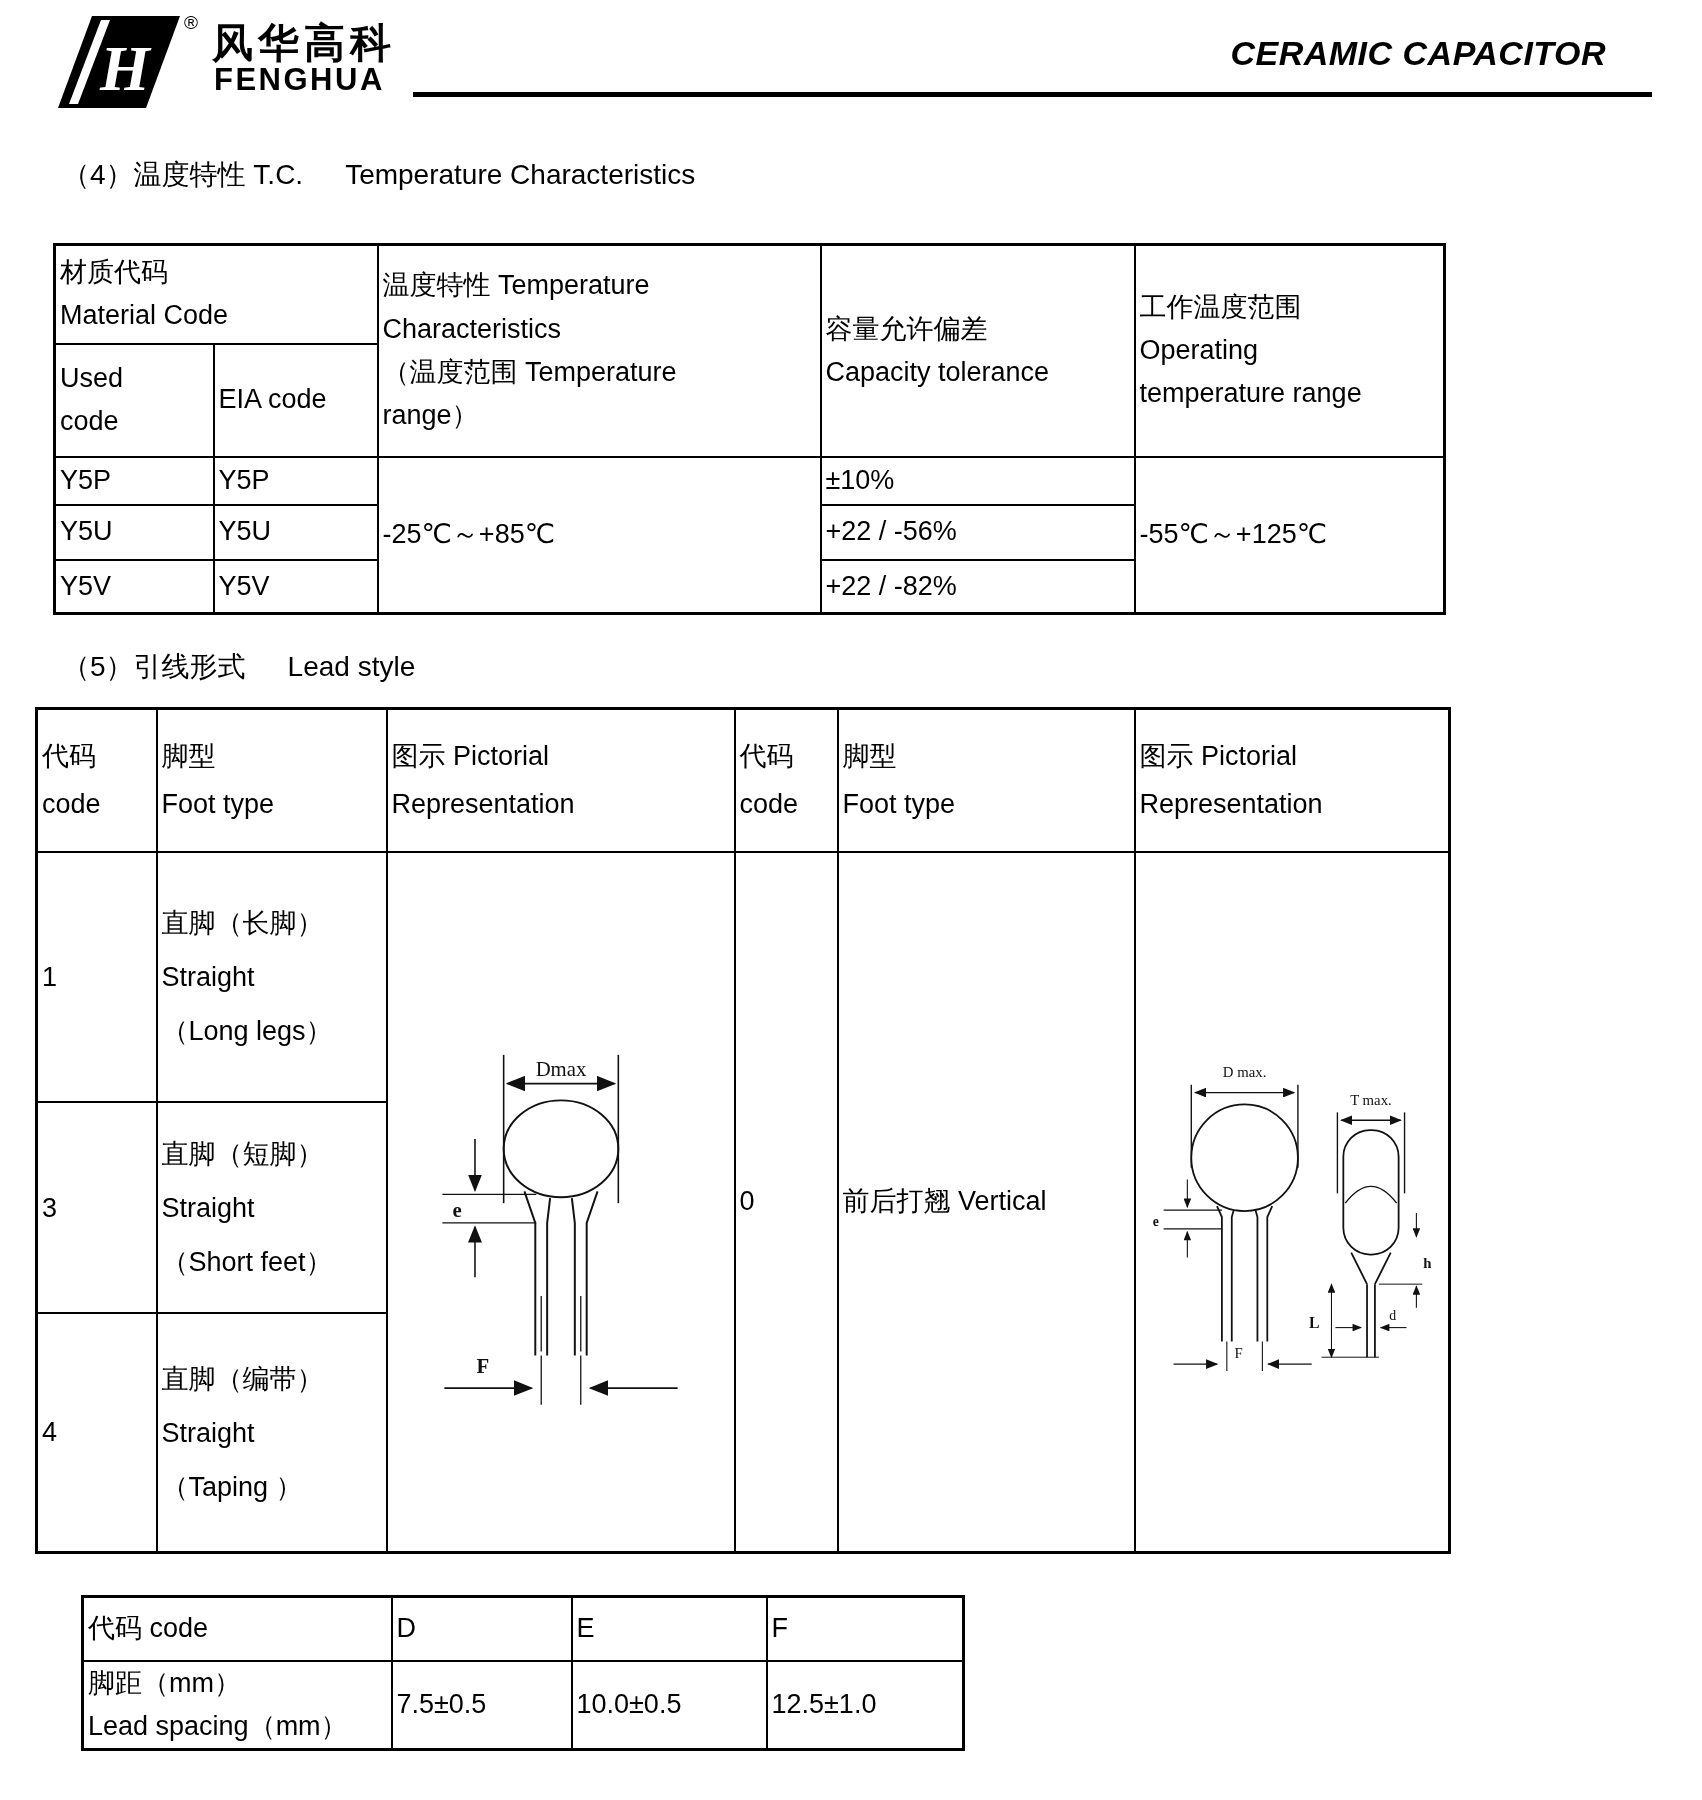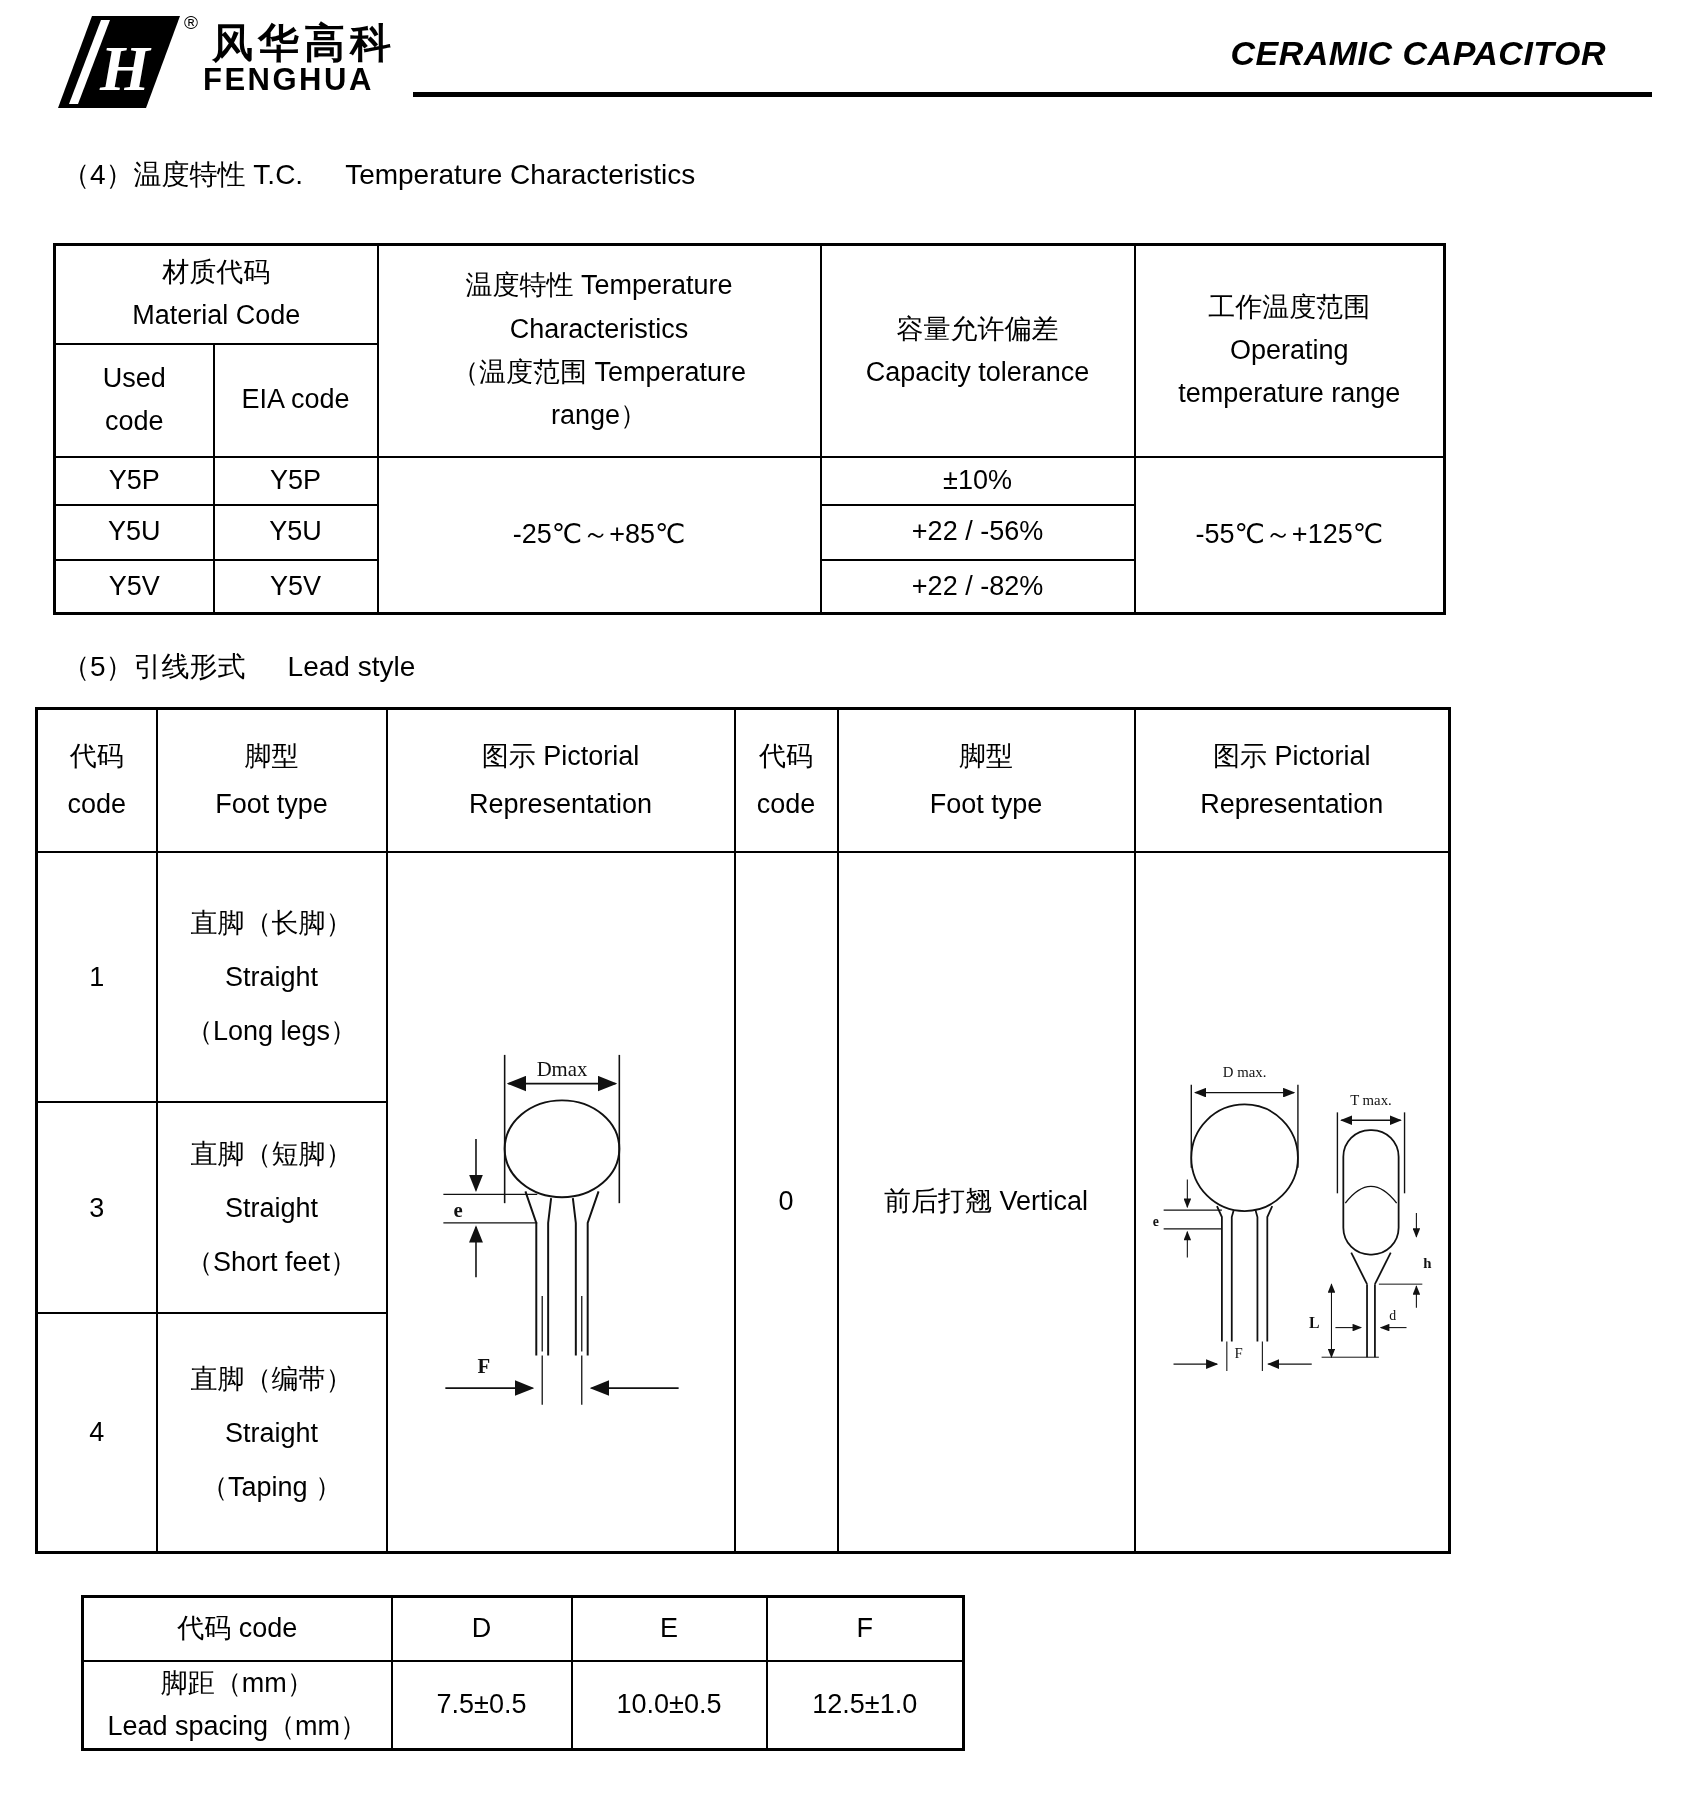--- a/index.html
+++ b/index.html
@@ -5,32 +5,32 @@
   html,body{margin:0;padding:0;background:#fff;}
   #page{
     position:relative;width:1702px;height:1800px;background:#ffffff;
     font-family:"Liberation Sans","DejaVu Sans",sans-serif;color:#000;
     overflow:hidden;
   }
   
   .emblem{position:absolute;left:58px;top:16px;}
   .reg-mark{position:absolute;left:184px;top:12px;font-size:19px;}
   .logo-zh{position:absolute;left:212px;top:16px;font-size:41px;font-weight:bold;letter-spacing:5px;white-space:nowrap;}
-  .logo-en{position:absolute;left:203px;top:62px;font-size:31px;font-weight:bold;letter-spacing:2.5px;white-space:nowrap;}
+  .logo-en{position:absolute;left:214px;top:62px;font-size:31px;font-weight:bold;letter-spacing:2.5px;white-space:nowrap;}
   .doc-title{position:absolute;left:1100px;top:34px;width:506px;text-align:right;font-size:34px;font-weight:bold;letter-spacing:.5px;white-space:nowrap;font-style:italic;}
   .header-rule{position:absolute;left:413px;top:92px;width:1239px;height:5px;background:#000;}
   
   .sec-heading{position:absolute;font-size:28px;white-space:nowrap;}
   .sec-heading .en{margin-left:42px;}
   #sec4-heading{left:62px;top:156px;}
   #sec5-heading{left:62px;top:648px;}
   #sec6-heading{left:62px;top:1523px;}
   
   table{border-collapse:collapse;table-layout:fixed;position:absolute;background:#fff;}
-  td{border:2px solid #000;text-align:center;vertical-align:middle;
+  td{border:2px solid #000;vertical-align:middle;
      font-size:27px;white-space:pre-line;padding:0 4px;box-sizing:border-box;}
   table{border:3px solid #000;}
   #table-tc{left:53px;top:243px;width:1390px;}
   #table-tc td{line-height:1.6;}
   #table-tc .r-a{height:99px;}
   #table-tc .r-b{height:113px;}
   #table-tc .r-c{height:48px;}
   #table-tc .r-d{height:55px;}
   #table-tc .r-e{height:54px;}
   #table-lead{left:35px;top:707px;width:1413px;}

